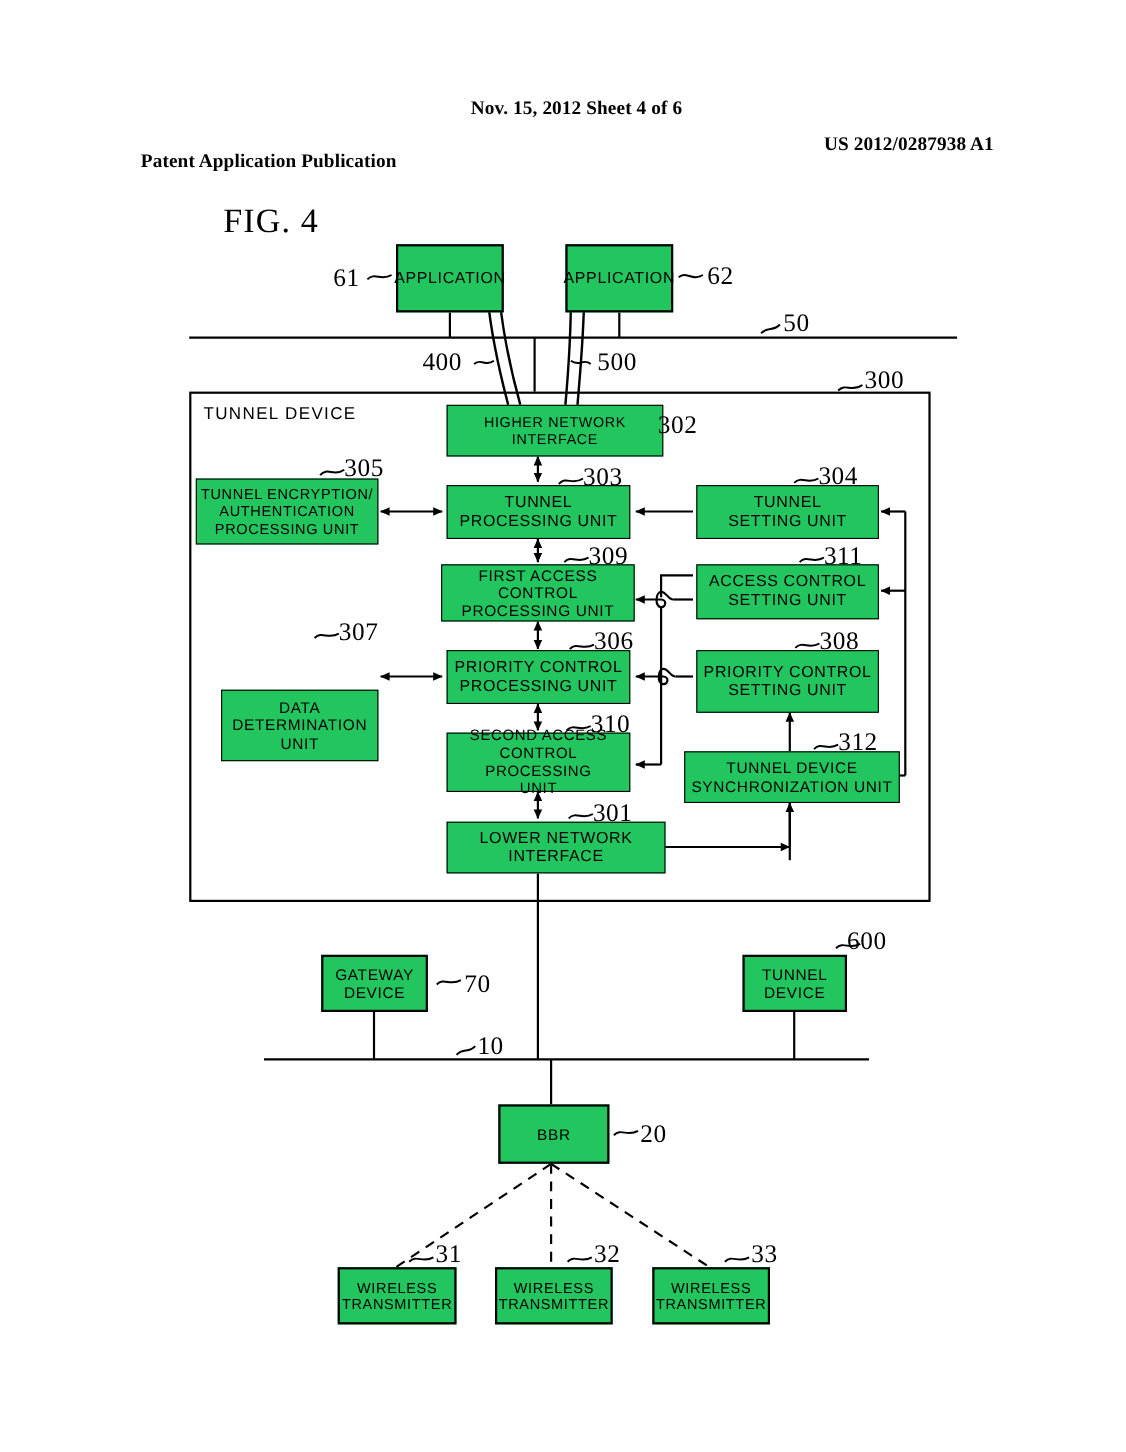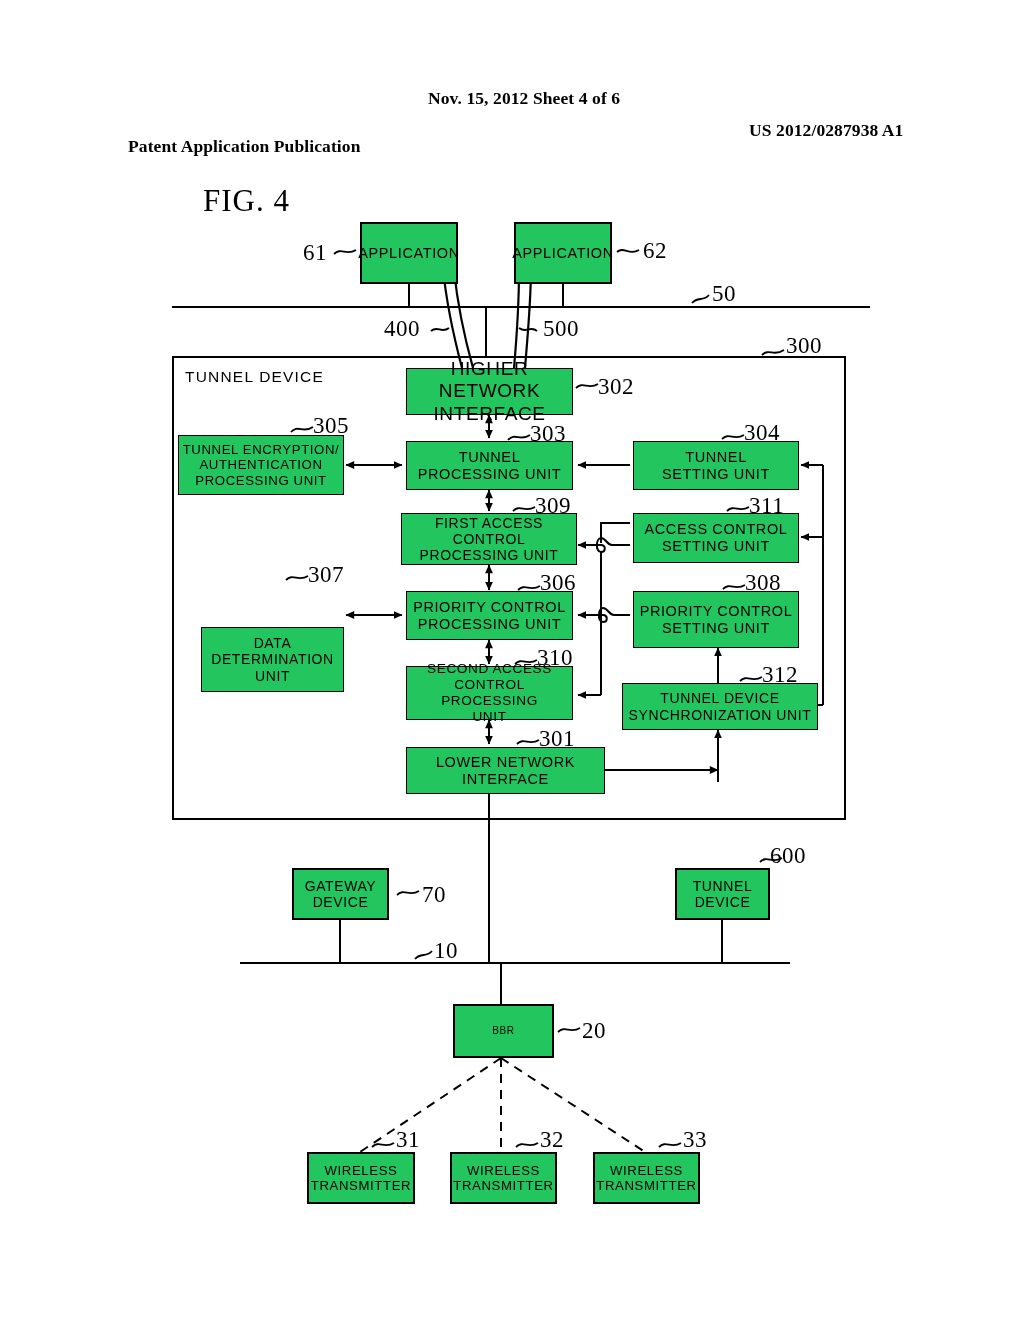--- a/index.html
+++ b/index.html
@@ -248,21 +248,21 @@
 
   <div class="ref" style="left:712px; top:281px;">50</div>
 
   <div class="ref" style="left:384px; top:316px;">400</div>
   <div class="ref" style="left:543px; top:316px;">500</div>
 
   <div class="container-box" style="left:172px; top:356px; width:674px; height:464px;"></div>
   <div class="container-label" style="left:185px; top:368px; font-size:15.5px;">TUNNEL DEVICE</div>
   <div class="ref" style="left:786px; top:333px;">300</div>
 
-  <div class="box thin" style="left:406px; top:368px; width:167px; height:47px; font-size:19px;">HIGHER NETWORK
+  <div class="box thin" style="left:406px; top:368px; width:197px; height:47px; font-size:13px;">HIGHER NETWORK
 INTERFACE</div>
   <div class="ref" style="left:598px; top:374px;">302</div>
 
   <div class="box thin" style="left:178px; top:435px; width:166px; height:60px; font-size:13.2px;">TUNNEL ENCRYPTION/
 AUTHENTICATION
 PROCESSING UNIT</div>
   <div class="ref" style="left:313px; top:413px;">305</div>
 
   <div class="box thin" style="left:406px; top:441px; width:167px; height:49px; font-size:14.5px;">TUNNEL
 PROCESSING UNIT</div>
@@ -309,21 +309,21 @@
   <div class="box" style="left:292px; top:868px; width:97px; height:52px; font-size:14px;">GATEWAY
 DEVICE</div>
   <div class="ref" style="left:422px; top:882px;">70</div>
 
   <div class="box" style="left:675px; top:868px; width:95px; height:52px; font-size:14px;">TUNNEL
 DEVICE</div>
   <div class="ref" style="left:770px; top:843px;">600</div>
 
   <div class="ref" style="left:434px; top:938px;">10</div>
 
-  <div class="box" style="left:453px; top:1004px; width:101px; height:54px; font-size:10px;">BBR</div>
+  <div class="box" style="left:453px; top:1004px; width:101px; height:54px; font-size:14px;">BBR</div>
   <div class="ref" style="left:582px; top:1018px;">20</div>
 
   <div class="box" style="left:307px; top:1152px; width:108px; height:52px; font-size:13.2px;">WIRELESS
 TRANSMITTER</div>
   <div class="ref" style="left:396px; top:1127px;">31</div>
 
   <div class="box" style="left:450px; top:1152px; width:107px; height:52px; font-size:13.2px;">WIRELESS
 TRANSMITTER</div>
   <div class="ref" style="left:540px; top:1127px;">32</div>
 

